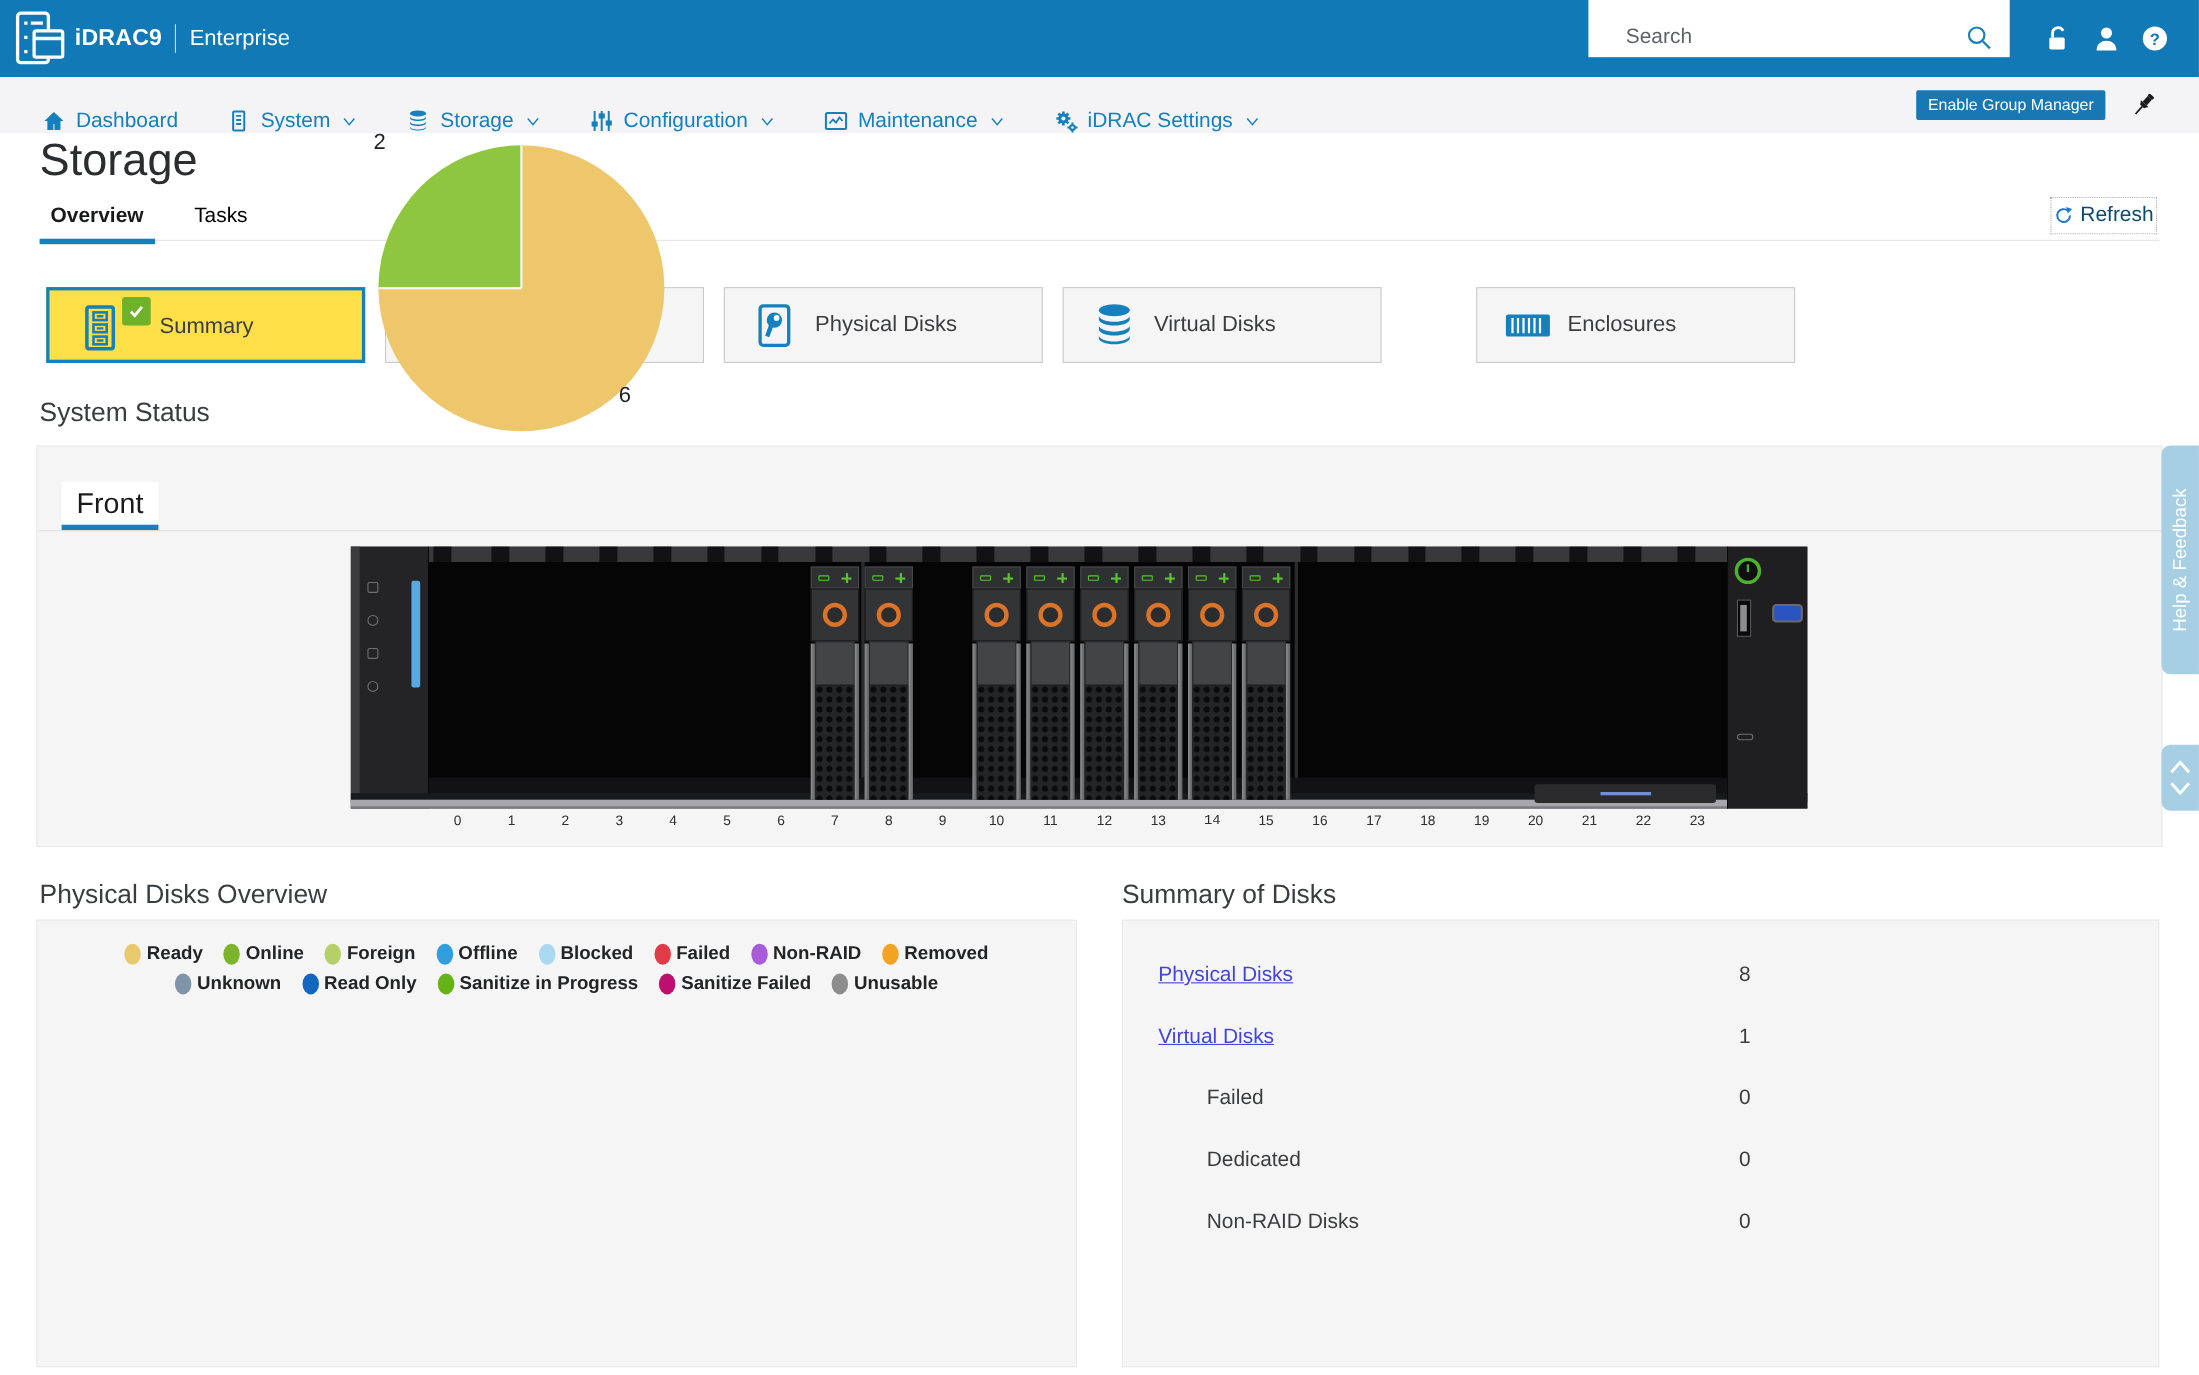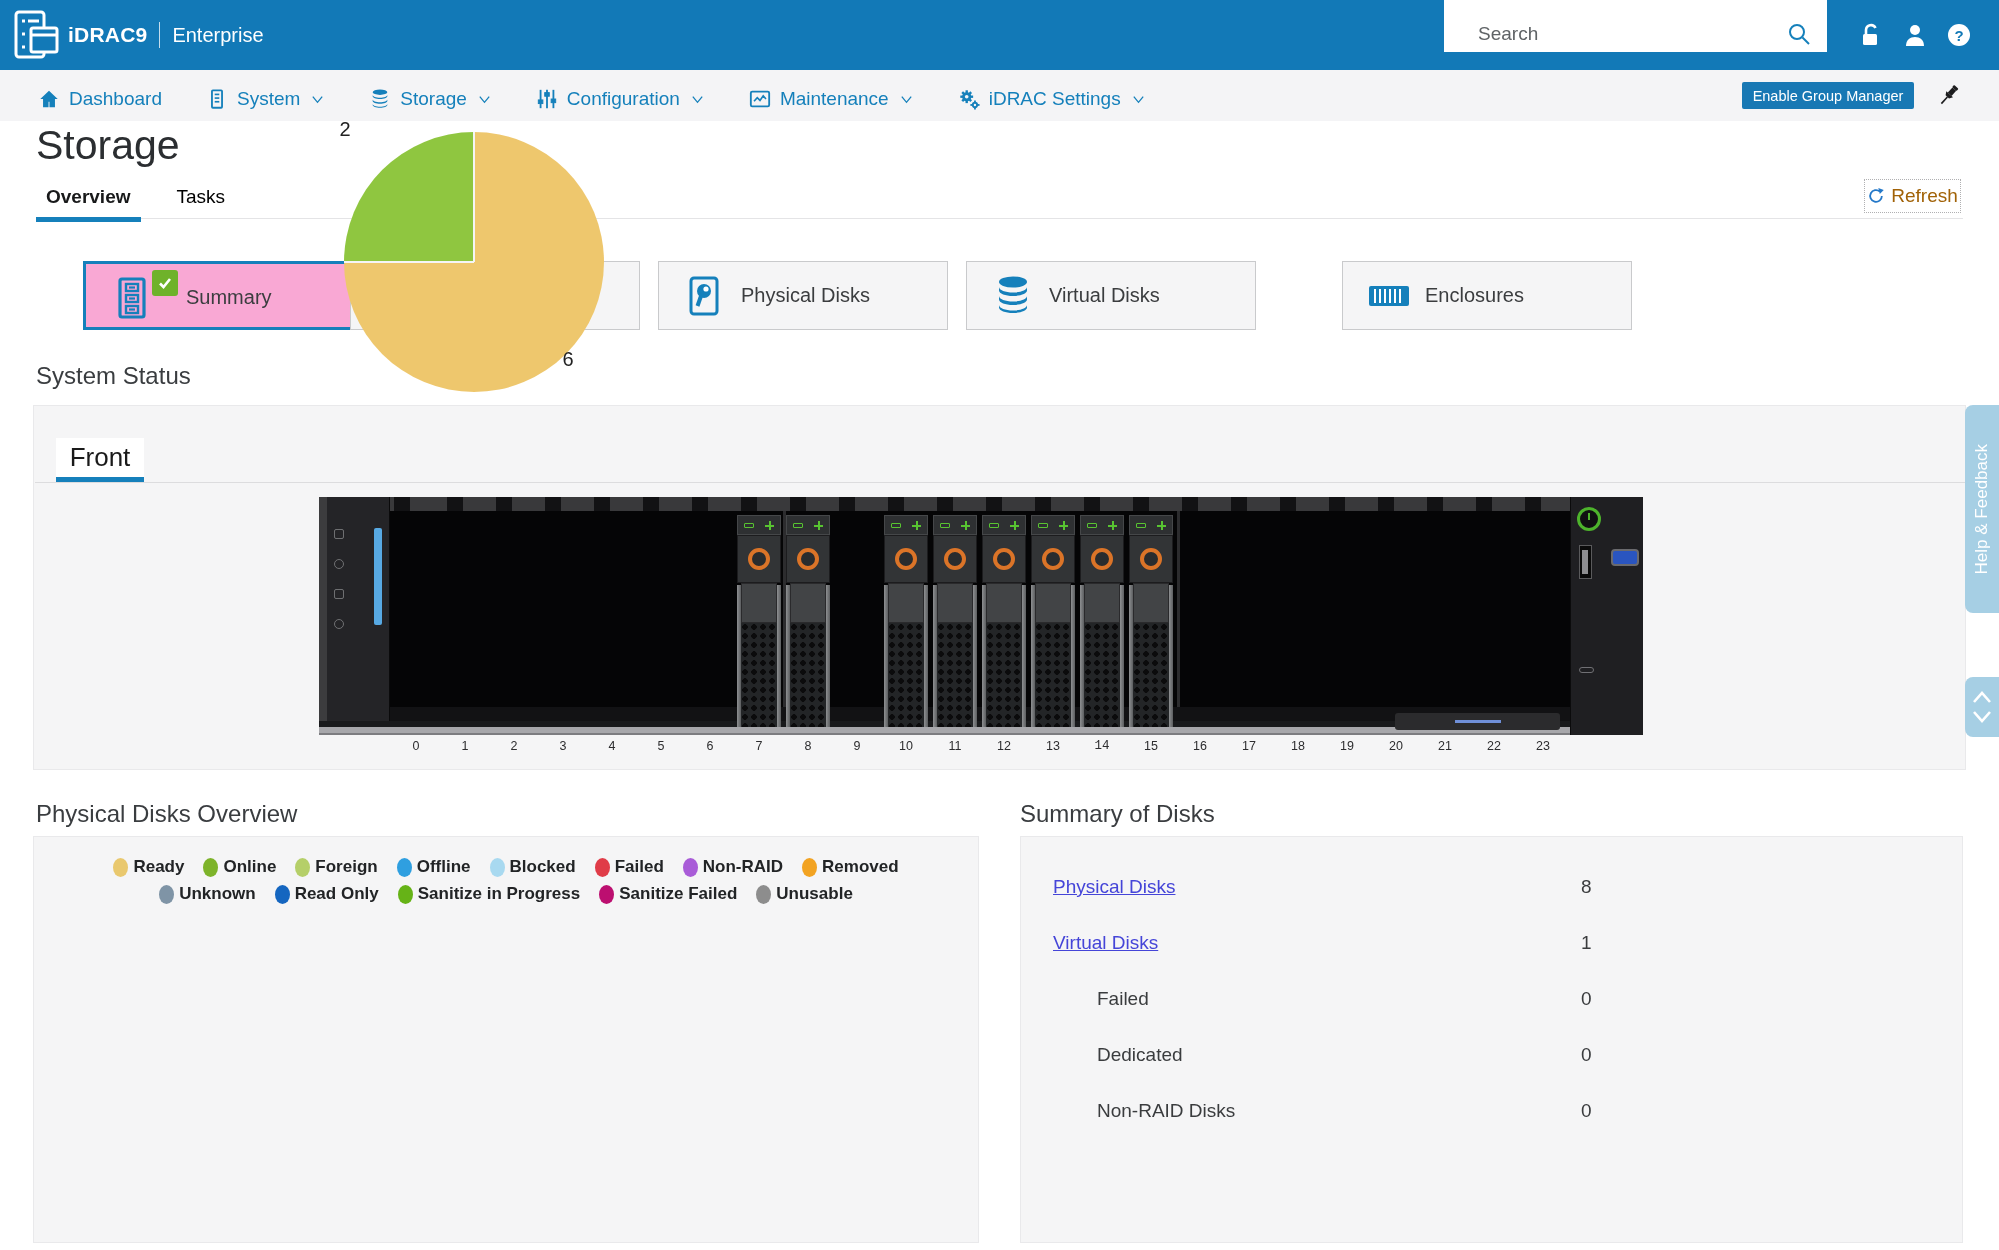--- a/index.html
+++ b/index.html
@@ -17,44 +17,44 @@
   .brand .b2 { font-size:20px; font-weight:300; }
   .searchbox { position:absolute; left:1444px; top:0; width:383px; height:52px; background:#fff; }
   .searchbox input { position:absolute; left:0; top:0; width:330px; height:67px; border:none; outline:none;
     padding:0 0 0 34px; font-size:19px; font-family:"Liberation Sans",sans-serif; color:#333; background:transparent; }
   .searchbox input::placeholder { color:#5f6366; }
   .search-ic { position:absolute; right:16px; top:22px; width:24px; height:24px; cursor:pointer; }
   .hdr-icons { position:absolute; left:1830px; top:0; width:169px; height:70px; display:flex; align-items:center; justify-content:center; gap:18px; }
   .hdr-ic { width:26px; height:26px; cursor:pointer; }
   
   .nav { position:absolute; left:0; top:70px; width:1999px; height:51px; background:#f4f4f6; }
-  .nav-items { position:absolute; left:38px; top:18px; height:51px; display:flex; align-items:flex-start; gap:44px; }
+  .nav-items { position:absolute; left:38px; top:0; height:51px; display:flex; align-items:flex-end; gap:44px; }
   .nav-item { display:flex; align-items:center; gap:9px; color:#1580bb; cursor:pointer; }
   .nav-ic { width:22px; height:22px; display:inline-flex; }
   .nav-ic svg { width:22px; height:22px; }
   .nav-label { font-size:19px; font-weight:500; }
   .nav-caret { width:15px; height:15px; display:inline-flex; margin-left:1px; }
   .nav-caret svg { width:15px; height:15px; }
   .gm-btn { position:absolute; left:1742px; top:12px; width:172px; height:27px; background:#1878b4; color:#fff;
     border:none; font-size:14.5px; font-family:"Liberation Sans",sans-serif; cursor:pointer; border-radius:2px; }
   .pin { position:absolute; left:1936px; top:12px; width:26px; height:27px; cursor:pointer; }
   
   .page-title { position:absolute; left:36px; top:122px; font-size:41px; font-weight:300; color:#2b2e31; }
   .tabs-rule { position:absolute; left:36px; top:218px; width:1927px; height:1px; background:#e4e4e6; }
   .page-tabs { position:absolute; left:36px; top:186px; display:flex; }
   .ptab { font-size:19px; padding:0 10px 9px 10px; cursor:pointer; color:#000000; font-weight:500; }
   .ptab.active { color:#18191a; font-weight:700; border-bottom:5px solid #1580bb; }
   .ptab + .ptab { margin-left:26px; }
   .refresh-btn { position:absolute; left:1864px; top:179px; width:97px; height:34px; border:1px dotted #b0b0b2;
     background:#fff; display:flex; align-items:center; justify-content:center; gap:6px; cursor:pointer; }
-  .refresh-btn span { color:#a16207; font-size:19px; }
+  .refresh-btn span { color:#0c4a6e; font-size:19px; }
   .refresh-btn svg { width:18px; height:18px; }
   
   .card { position:absolute; top:261px; width:290px; height:69px; background:#f5f5f6; border:1px solid #c9cacc; cursor:pointer; }
-  .card.selected { background:#f9a8d4; border:3px solid #1580bb;margin-left:41px; }
+  .card.selected { background:#fde047; border:3px solid #1580bb; }
   .card-ic { position:absolute; left:24px; top:12px; width:44px; height:44px; }
   .card-ic svg { width:44px; height:44px; }
   .card-label { position:absolute; left:82px; top:0; height:67px; display:flex; align-items:center; font-size:20px; color:#3b3d3f; }
   .card.selected .card-label { left:100px; }
   .check-badge { position:absolute; left:66px; top:6px; width:26px; height:26px; background:#6fb22a; border-radius:3px;
     display:flex; align-items:center; justify-content:center; }
   .check-badge svg { width:16px; height:16px; }
   
   .sec-h { position:absolute; font-size:24px; font-weight:400; color:#3a3d40; }
   

